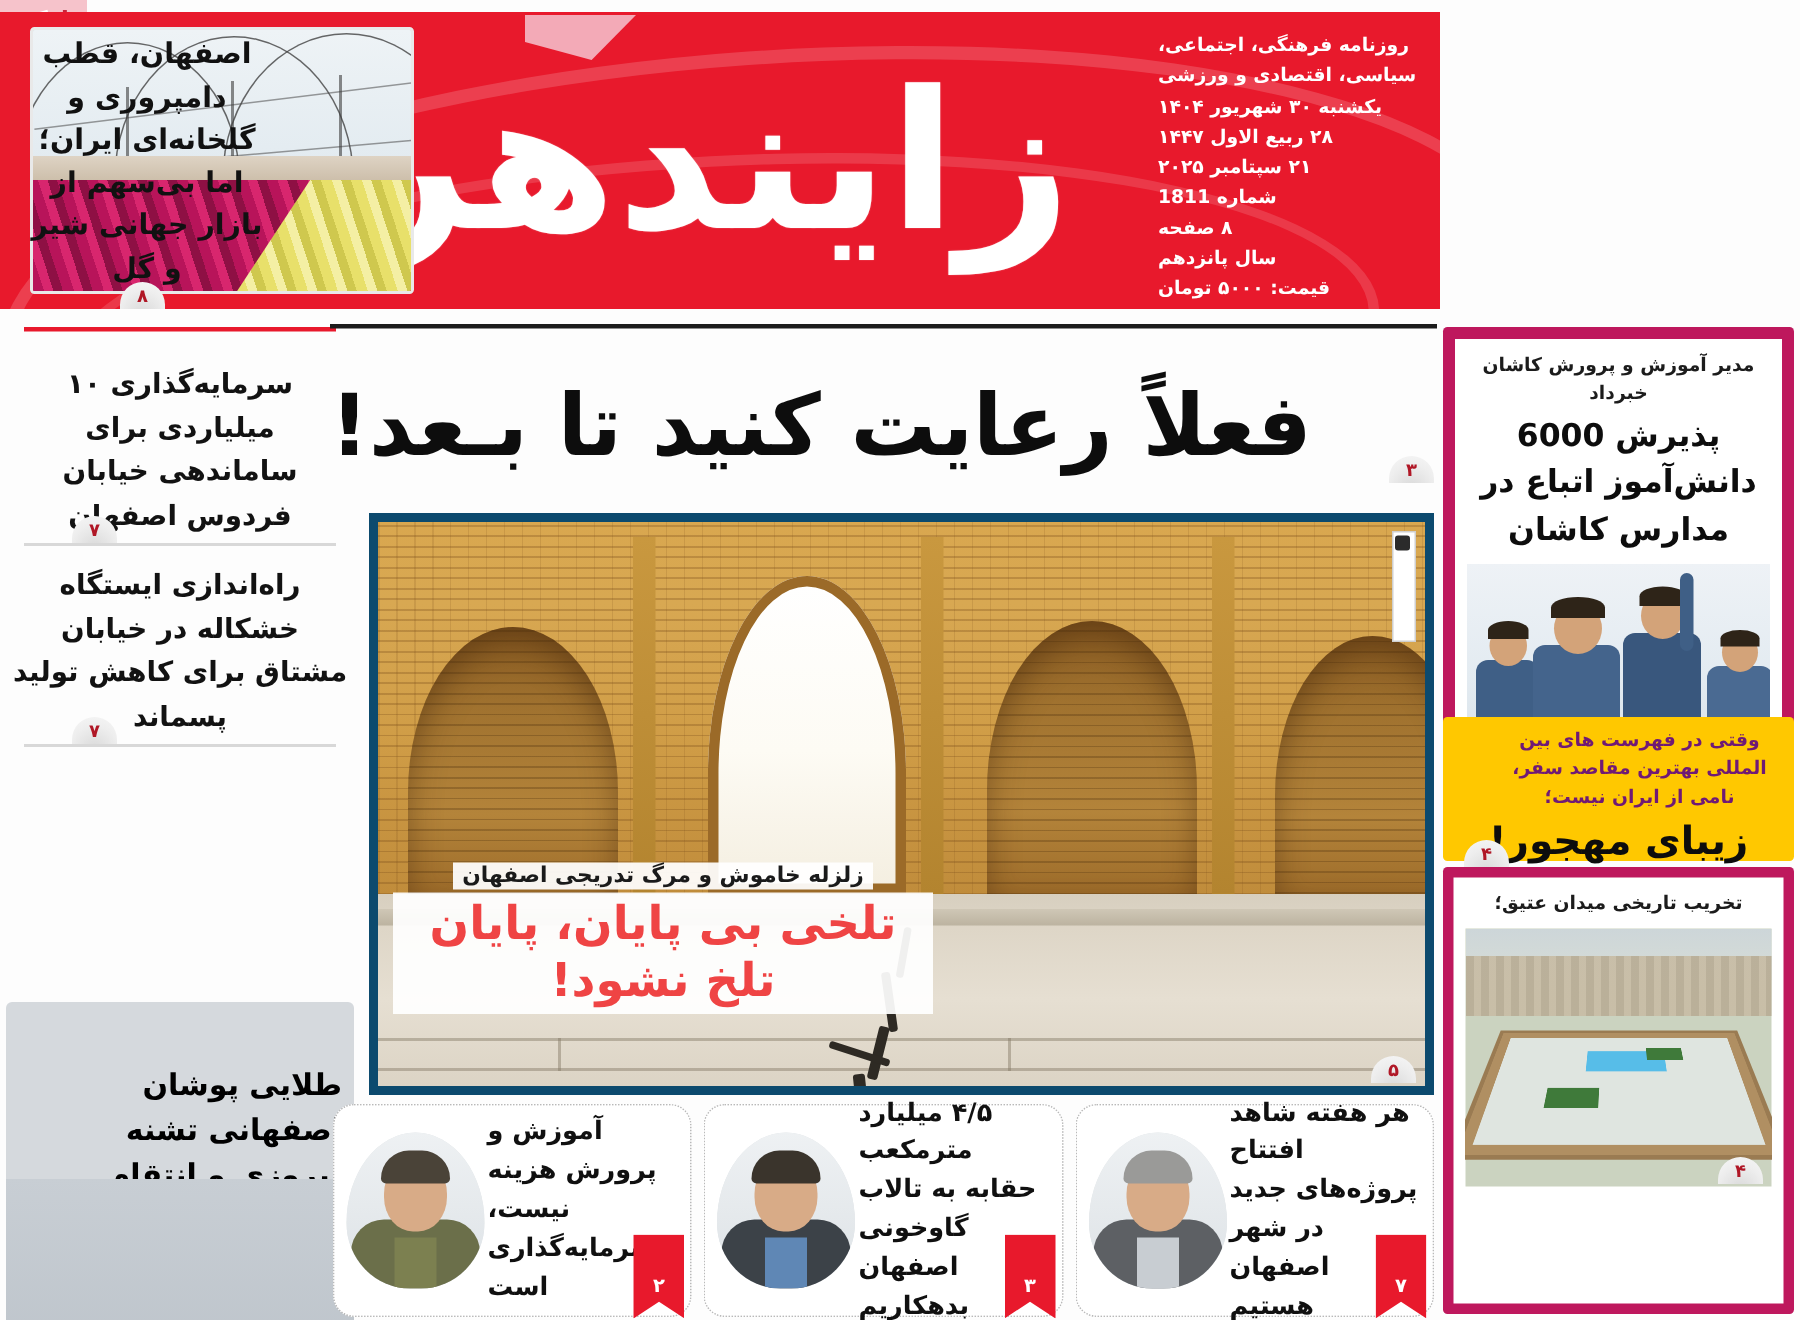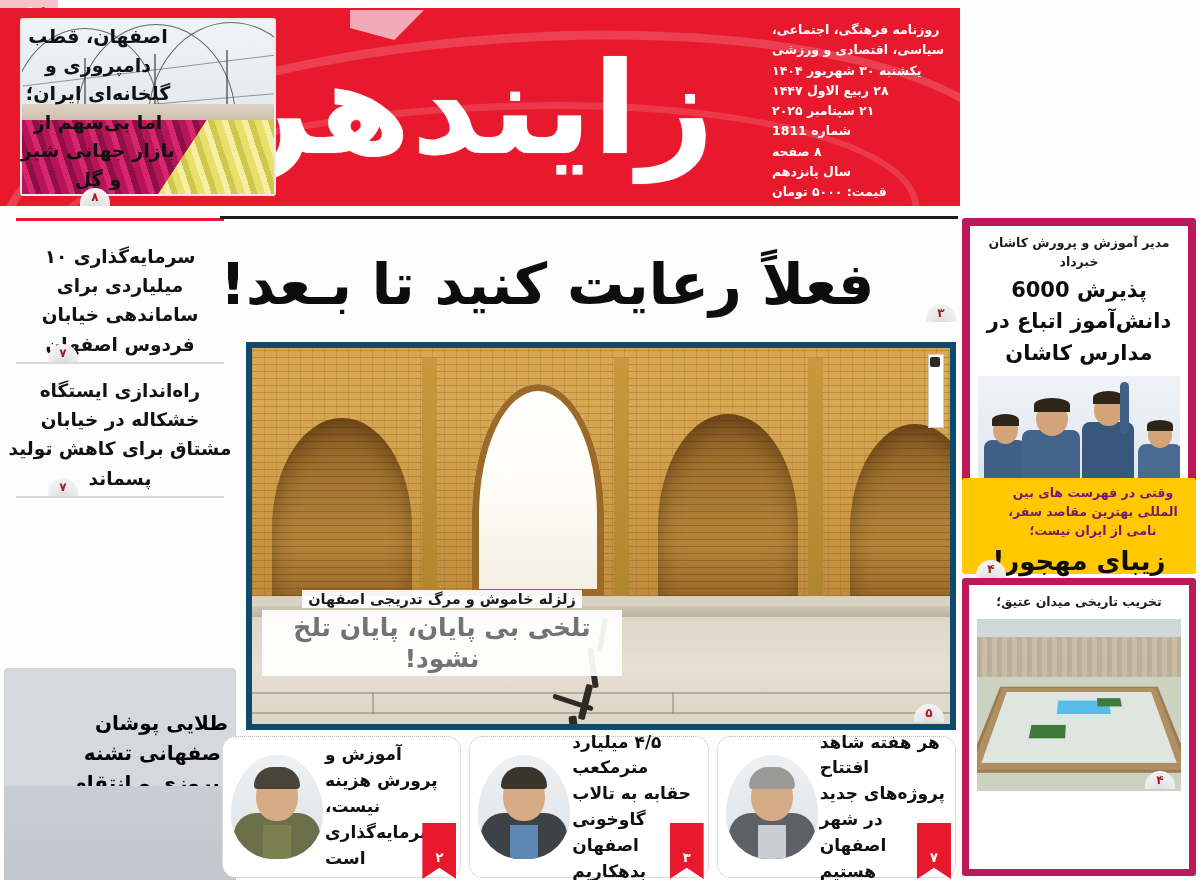--- a/index.html
+++ b/index.html
@@ -307,21 +307,21 @@
     background: rgba(255,255,255,0.93);
     display: inline-block;
     padding: 1px 6px;
     font-size: 14.5px; font-weight: bold; color: #1a1a1a;
   }
   .mp-head {
     background: rgba(255,255,255,0.93);
     display: block;
     margin-top: 2px;
     padding: 2px 6px;
-    font-size: 25px; font-weight: bold; color: #737373;
+    font-size: 31px; font-weight: bold; color: #ef4444;
     line-height: 1.25;
   }
   .mp-badge { position: absolute; bottom: 2px; right: 6px; }
 
   
   .cards {
     position: absolute; top: 524px; left: 2px; right: 2px; bottom: 2px;
     display: flex; gap: 8px;
   }
   .card {

